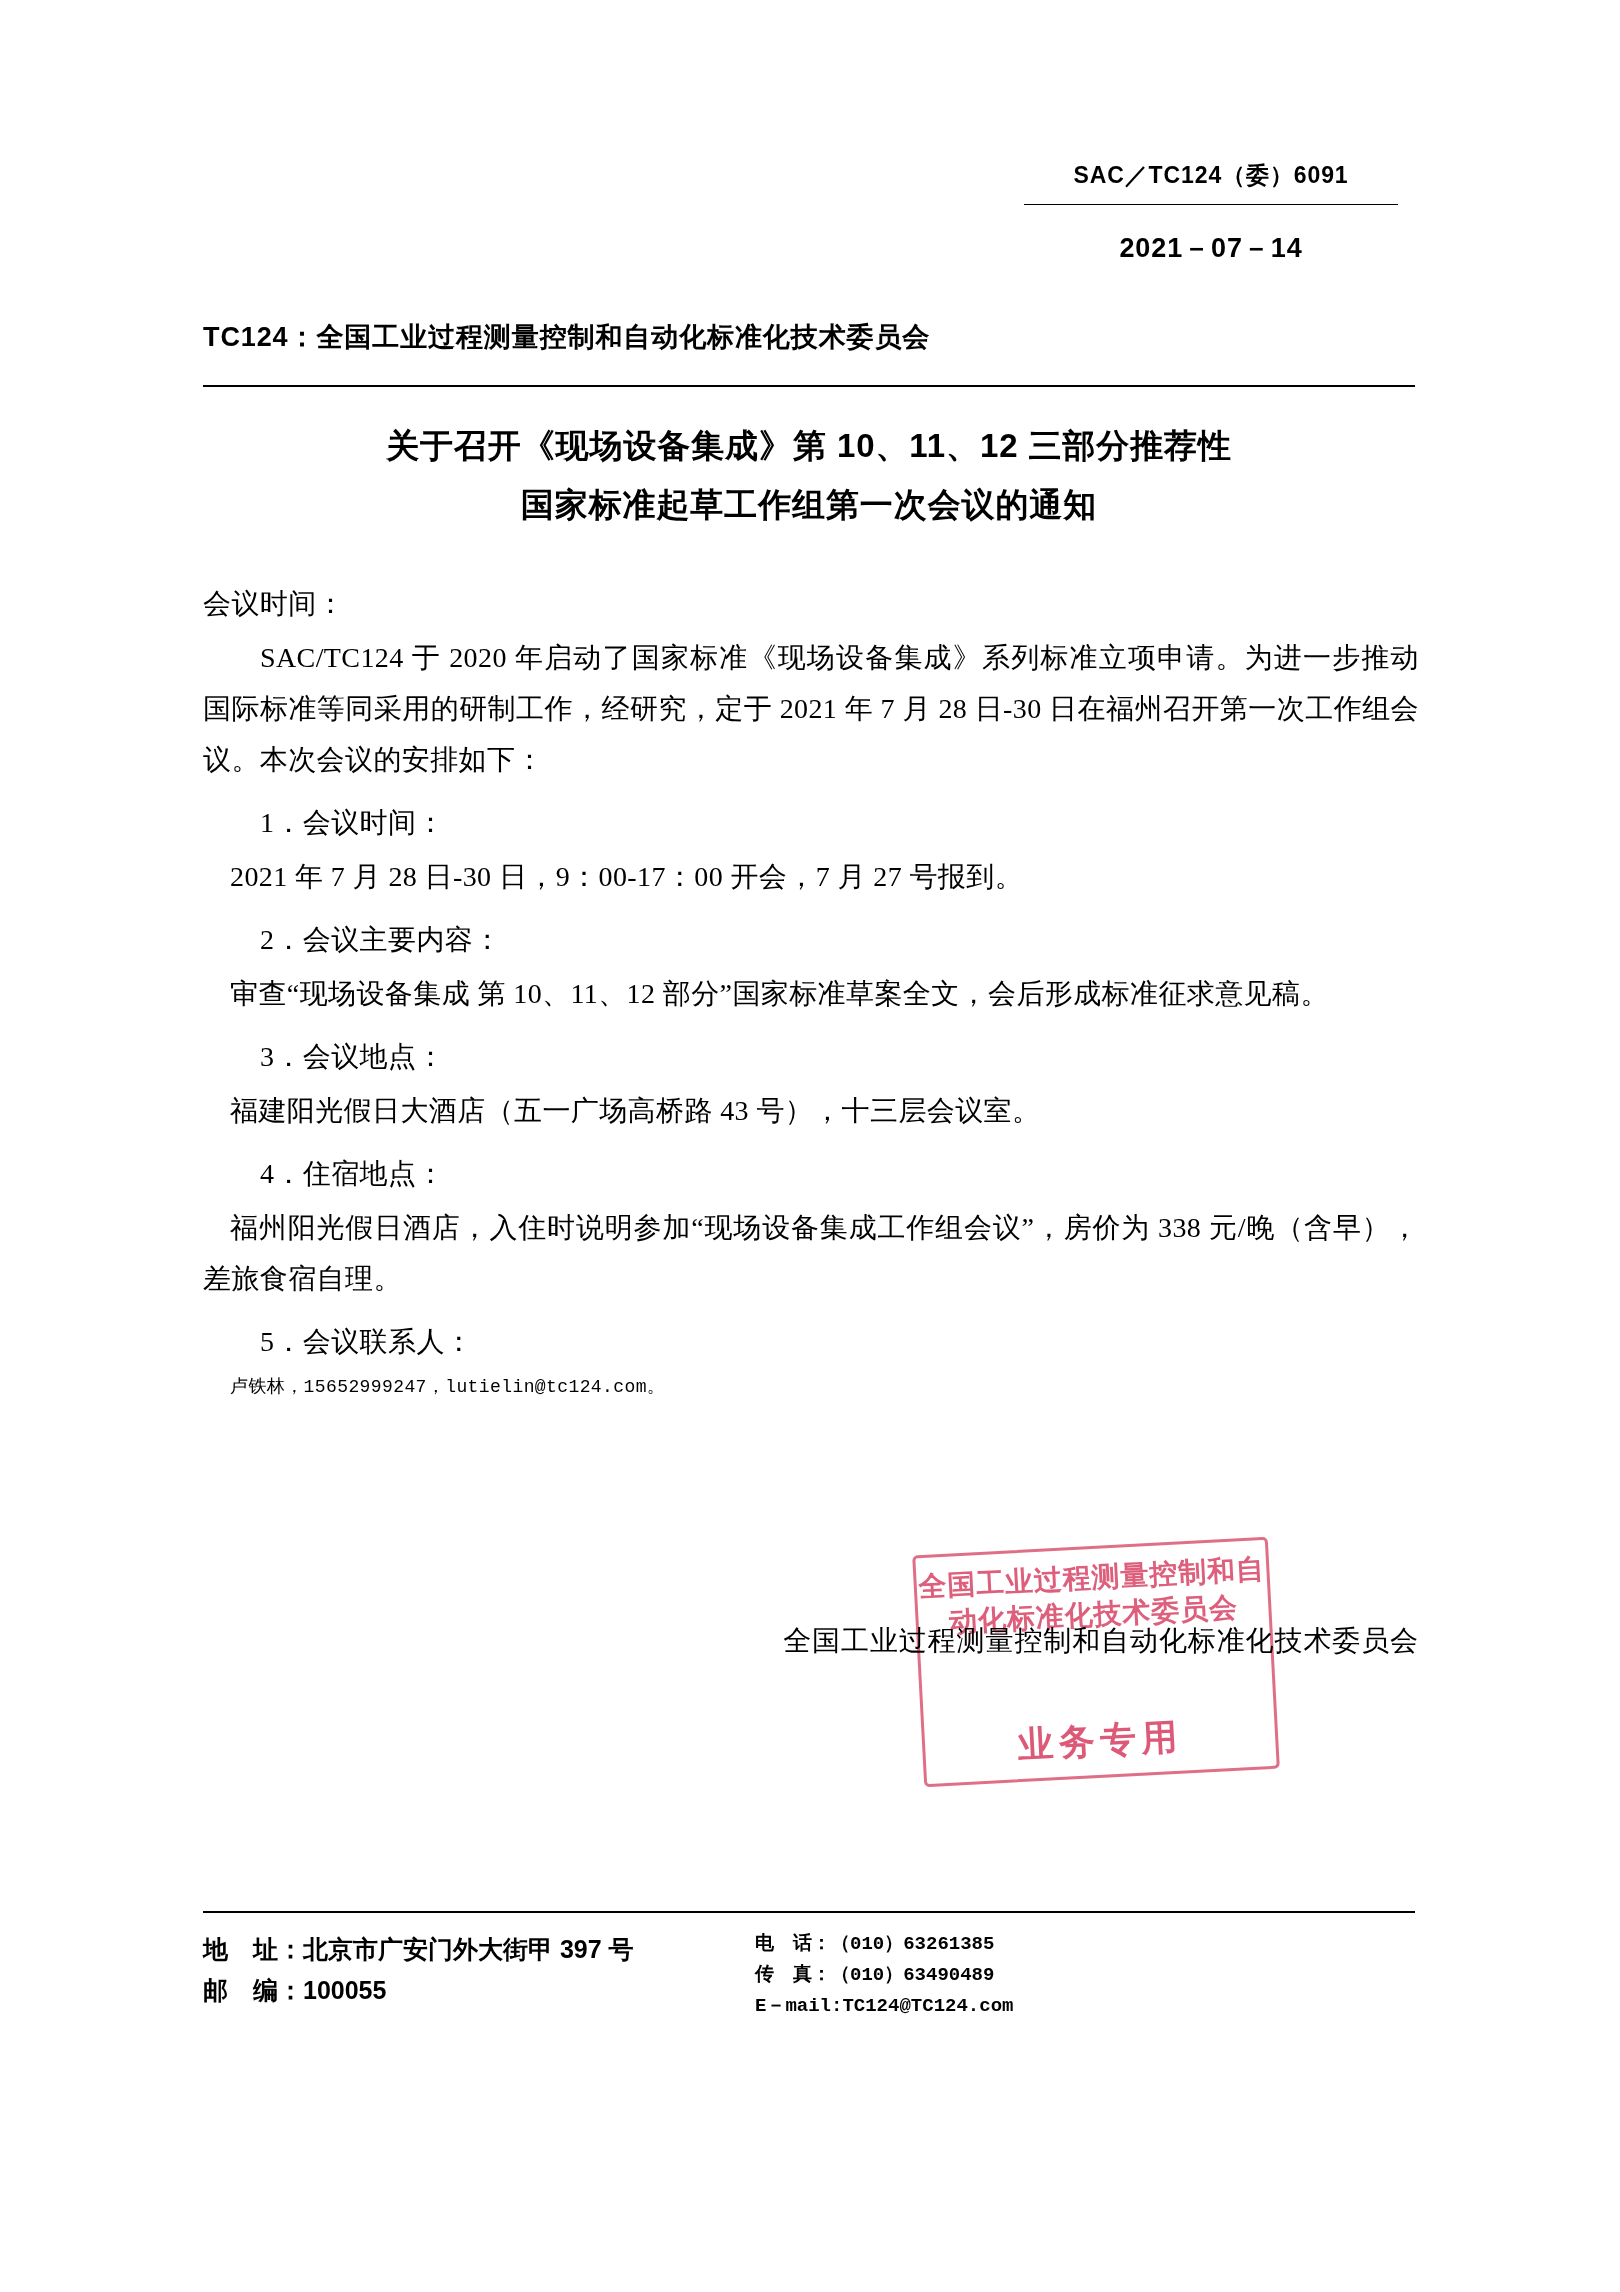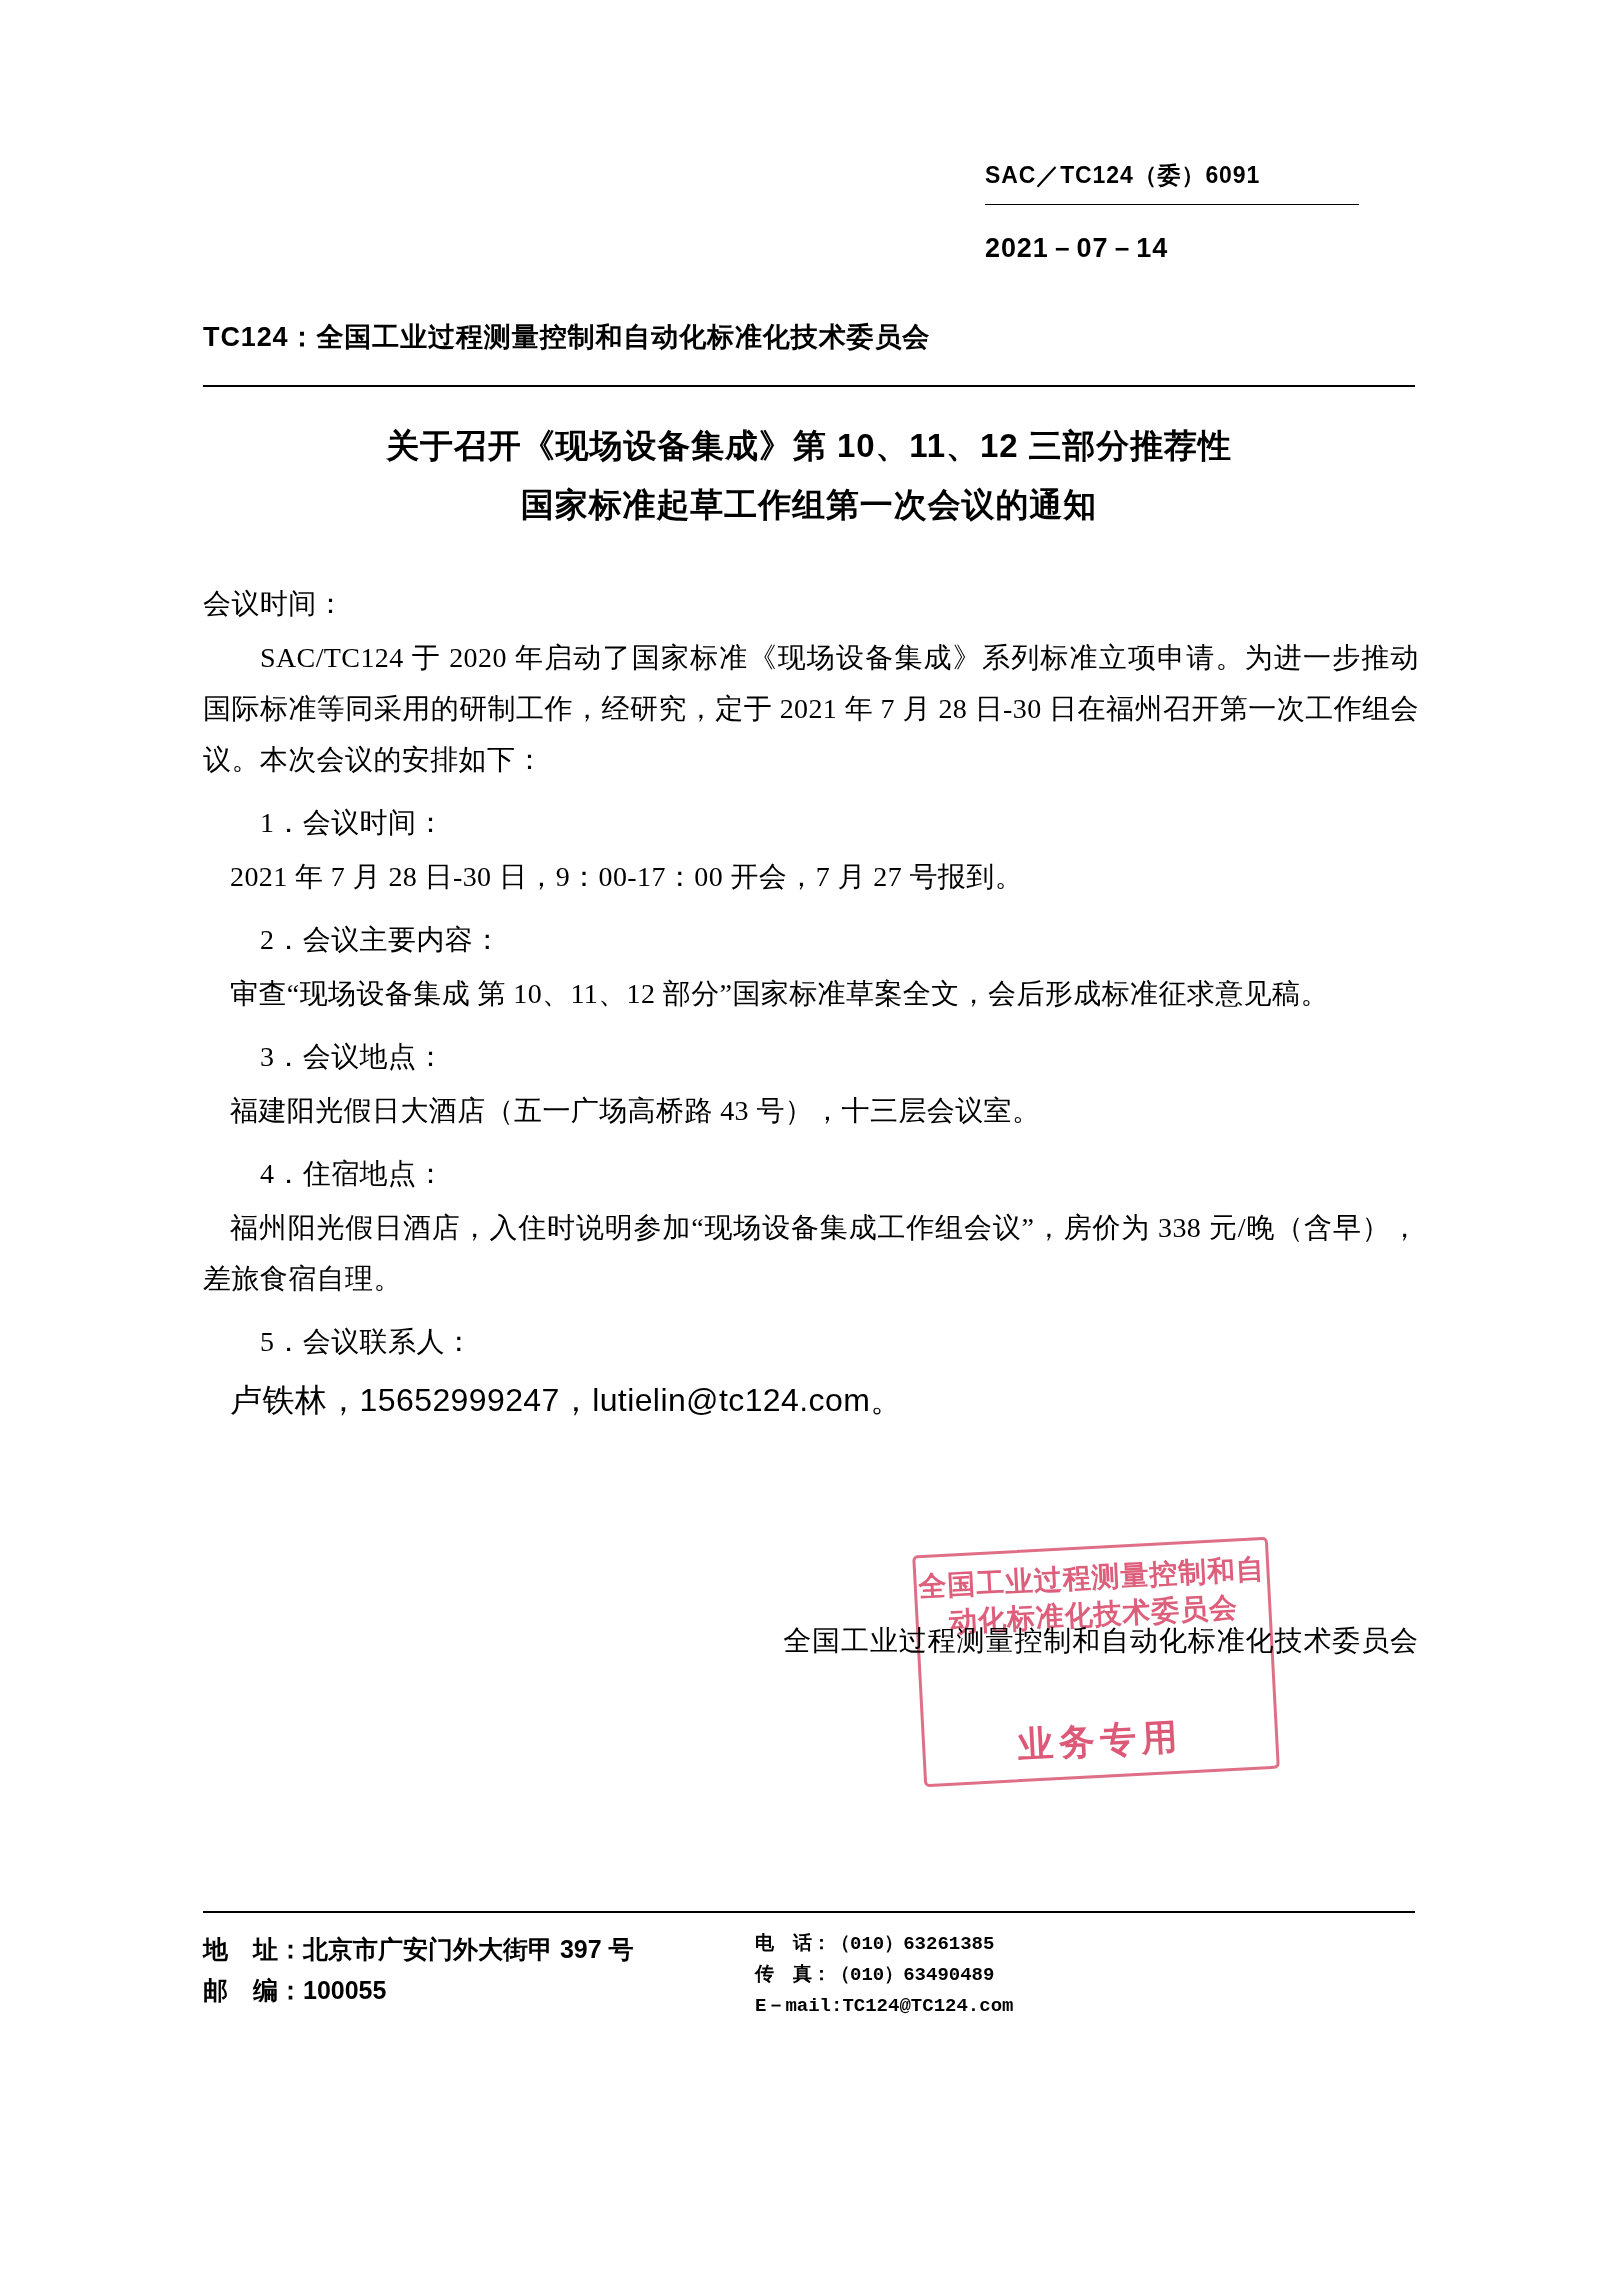--- a/index.html
+++ b/index.html
@@ -19,23 +19,24 @@
     position: relative;
     width: 1621px;
     height: 2293px;
     box-sizing: border-box;
     padding: 0;
   }
 
   
   .doc-head {
     position: absolute;
-    left: 985px;
+    left: 1024px;
     top: 160px;
     width: 374px;
+    text-align: center;
   }
   .doc-no {
     font-family: "Liberation Sans", sans-serif;
     font-weight: bold;
     font-size: 23px;
     letter-spacing: 0.9px;
     padding-bottom: 12.5px;
   }
   .doc-rule {
     border-bottom: 1.8px solid #000;
@@ -100,22 +101,22 @@
   }
   .item-head {
     text-indent: 57px;
     margin-top: 12.5px;
   }
   .item-body {
     text-indent: 27px;
   }
 
   .mono {
-    font-family: Liberation Sans, sans-serif;
-    font-size: 32px;
+    font-family: Liberation Mono, monospace;
+    font-size: 18px;
     letter-spacing: 0.4px;
   }
 
   
   .signature {
     position: absolute;
     left: 203px;
     top: 1622px;
     width: 1216px;
     text-align: right;

